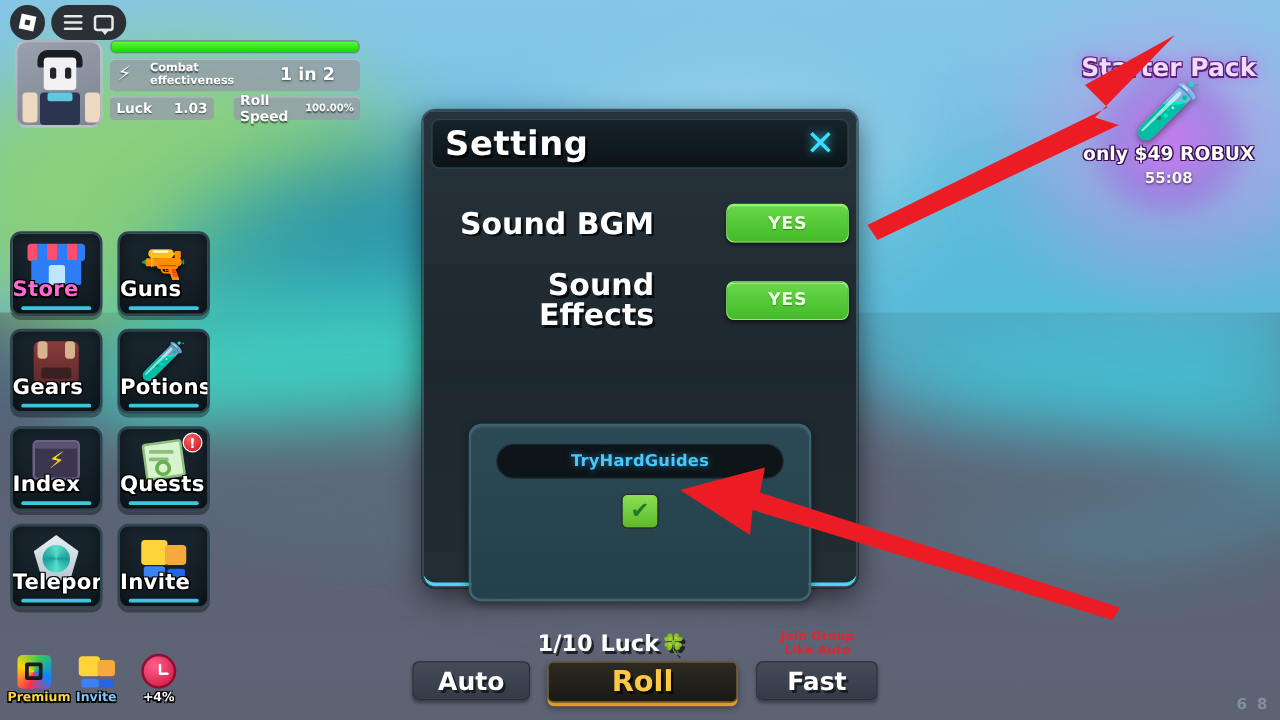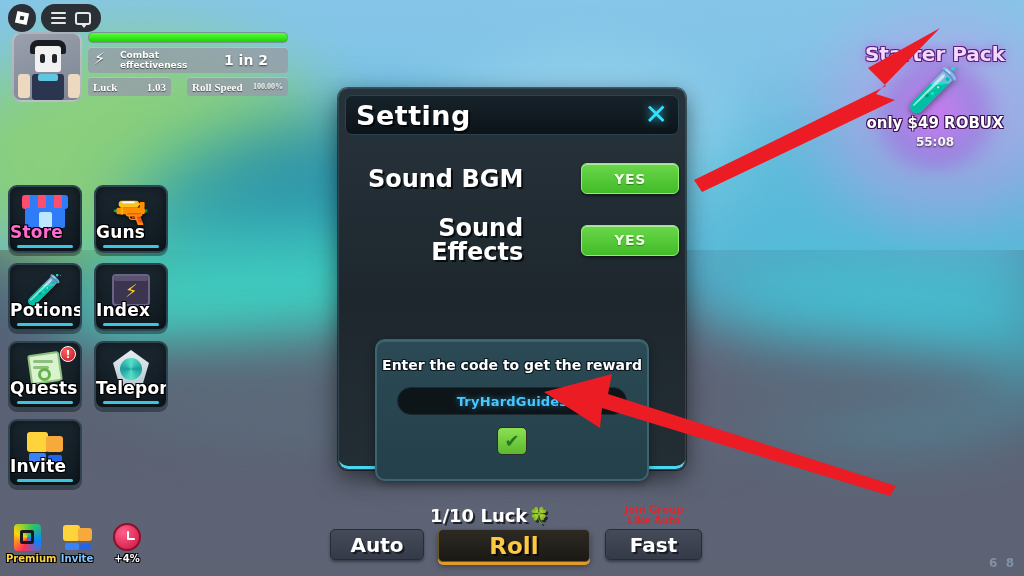--- a/index.html
+++ b/index.html
@@ -94,21 +94,21 @@
   .ico-bolt { width: 17px; height: 17px; position: relative; flex: 0 0 auto; }
   .ico-bolt::before {
     content:"\26A1"; position:absolute; left:0; top:-3px; font-size:16px; color:#fff;
     text-shadow: 0 1px 1px rgba(0,0,0,.6);
   }
   .ce-label {
     font-size: 9px; color: #fff; font-weight: bold; line-height: 10px;
     text-shadow: 0 1px 1px rgba(0,0,0,.55); flex: 1;
   }
   .ce-val { font-size: 14px; font-weight: bold; color: #fff; text-shadow: 0 1px 2px rgba(0,0,0,.6); padding-right:14px;}
-  .stat-duo { display: flex; gap: 16px; font-family: Liberation Serif, serif; }
+  .stat-duo { display: flex; gap: 16px; }
   .stat-chip {
     height: 19px; border-radius: 3px; background: rgba(150,158,168,.82);
     display:flex; align-items:center; justify-content:space-between; padding: 0 5px; gap:6px;
     box-shadow: inset 0 1px 0 rgba(255,255,255,.3);
   }
   .stat-chip .k { font-size: 11px; font-weight: bold; color:#fff; text-shadow:0 1px 1px rgba(0,0,0,.55);}
   .stat-chip .v { font-size: 11px; font-weight: bold; color:#fff; text-shadow:0 1px 1px rgba(0,0,0,.55);}
   .chip-luck { width: 88px; }
   .chip-speed { width: 107px; }
   .chip-speed .v { font-size: 8px; opacity: .95; }
@@ -436,20 +436,31 @@
       <div class="mb-label pink">Store</div>
     </div>
 
     <div class="menu-btn">
       <div class="mb-art">
           <span class="art-gun">🔫</span>
         </div>
       <div class="mb-label">Guns</div>
     </div>
 
+    <div class="menu-btn">
+      <div class="mb-art">
+        <div class="art-gear">
+            <div class="vest"></div>
+            <div class="strapL"></div>
+            <div class="strapR"></div>
+            <div class="pouch"></div>
+          </div>
+      </div>
+      <div class="mb-label">Gears</div>
+    </div>
 
     <div class="menu-btn">
       <div class="mb-art">
           <span class="art-potion">🧪</span>
         </div>
       <div class="mb-label">Potions</div>
     </div>
 
     <div class="menu-btn">
       <div class="mb-art">
@@ -517,21 +528,20 @@
       <div class="opt-row">
         <span class="opt-label">Sound BGM</span>
         <span class="toggle-yes">YES</span>
       </div>
       <div class="opt-row">
         <span class="opt-label">Sound Effects</span>
         <span class="toggle-yes">YES</span>
       </div>
 
       <div class="code-card">
-        <div class="code-title">Enter the code to get the reward</div>
         <div class="code-input" placeholder="Enter code">TryHardGuides</div>
         <div class="code-submit">✔</div>
       </div>
     </div>
   </div>
 
   <div class="hud luck-text">
     <span>1/10 Luck</span>
     <span class="clover">🍀</span>
   </div>

